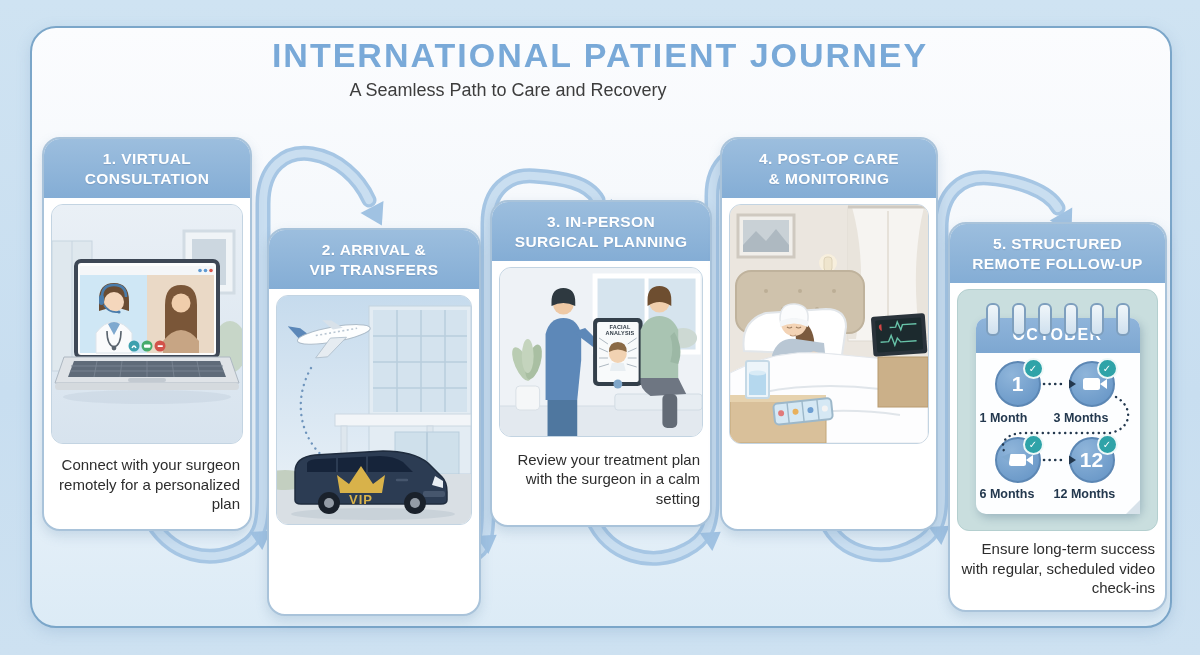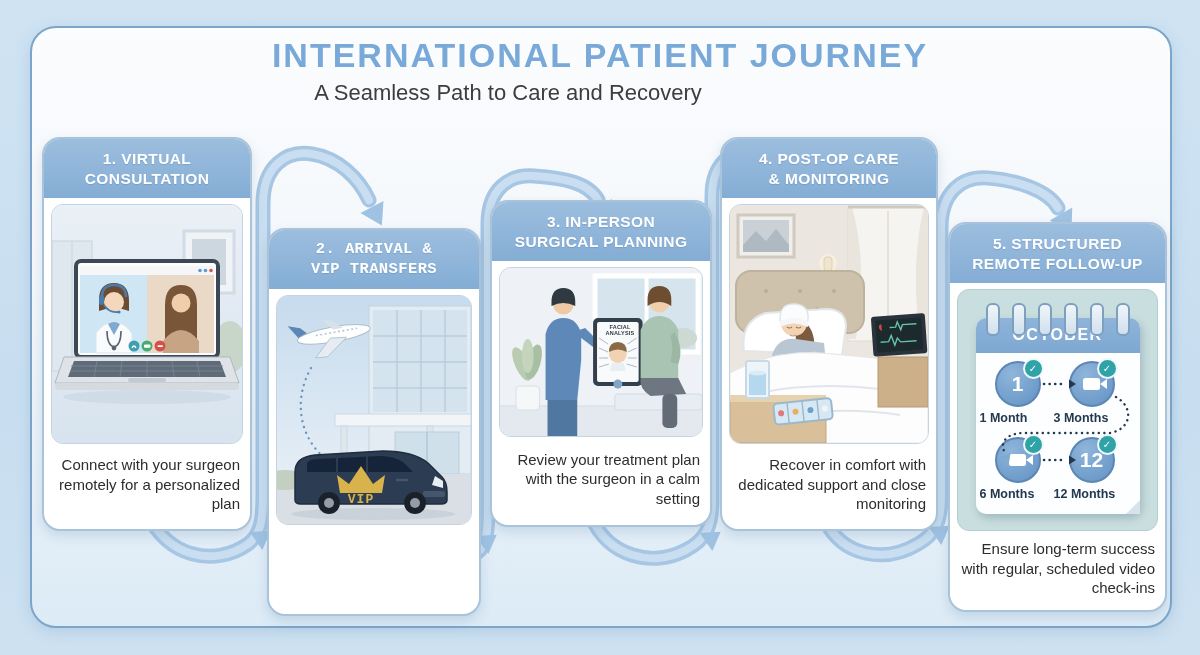--- a/index.html
+++ b/index.html
@@ -13,35 +13,35 @@
     background:linear-gradient(180deg,#fbfcfe 0%,#f3f7fb 45%,#dcebf6 100%);
     border:2px solid #7ba6c9;border-radius:26px;
     box-shadow:0 4px 14px rgba(110,150,190,.25);
   }
   .page-title{
     position:absolute;left:0;top:36px;width:1200px;text-align:center;
     font-size:34px;font-weight:800;letter-spacing:2px;color:#79a9d8;z-index:3;
   }
   .page-subtitle{
     position:absolute;left:0;top:80px;width:1016px;text-align:center;
-    font-size:22px;font-weight:500;color:#3d3d3d;z-index:3;
+    font-size:18px;font-weight:500;color:#3d3d3d;z-index:3;
   }
   #arrows{position:absolute;left:0;top:0;z-index:1;pointer-events:none;}
   .arrow-outer{fill:none;stroke:#a6c6e4;stroke-width:15;stroke-linecap:round;}
   .arrow-inner{fill:none;stroke:#cde0f1;stroke-width:8;stroke-linecap:round;opacity:.9;}
   .arrow-head{fill:#a0c2e2;}
 
   .card{
     position:absolute;z-index:2;background:#ffffff;
     border:2px solid #a9c3da;border-radius:18px;
     box-shadow:0 5px 12px rgba(90,130,170,.22);
     display:flex;flex-direction:column;overflow:hidden;
   }
   #card1{left:42px;top:137px;width:206px;height:390px;}
-  #card2{left:267px;top:228px;width:210px;height:384px;font-family:Liberation Mono, monospace;}
+  #card2{left:267px;top:228px;width:210px;height:384px;}
   #card3{left:490px;top:200px;width:218px;height:323px;}
   #card4{left:720px;top:137px;width:214px;height:390px;}
   #card5{left:948px;top:222px;width:215px;height:386px;}
   .card-header{
     background:linear-gradient(180deg,#9cbede 0%,#84add5 100%);
     color:#fff;font-weight:700;font-size:15.5px;line-height:1.28;
     letter-spacing:.4px;text-align:center;padding:10px 4px 9px;
     text-shadow:0 1px 1px rgba(70,100,140,.25);
   }
   .figure{
@@ -390,21 +390,20 @@
         <line x1="58" y1="196" x2="58" y2="217" stroke="#9db8ca" stroke-width="1.4"></line>
         <line x1="73" y1="196" x2="73" y2="217" stroke="#9db8ca" stroke-width="1.4"></line>
         <line x1="88" y1="196" x2="88" y2="217" stroke="#9db8ca" stroke-width="1.4"></line>
         <circle cx="51" cy="206" r="3" fill="#e07a7a"></circle>
           <circle cx="65.5" cy="206" r="3" fill="#e8b05c"></circle>
         <circle cx="80.5" cy="206" r="3" fill="#6f9fd2"></circle>
           <circle cx="95" cy="206" r="3" fill="#f3f3f3"></circle>
       </g>
     </svg>
   </div>
-  <div class="caption">Recover in comfort with dedicated support and close monitoring</div>
 </div>
 
 <div class="card" id="card5">
   <div class="card-header">
     <div><span>5. STRUCTURED</span><br><span>REMOTE FOLLOW-UP</span></div>
   </div>
   <div class="figure">
     <div class="calendar">
       <span class="ring" style="left:10px"></span>
         <span class="ring" style="left:36px"></span>

